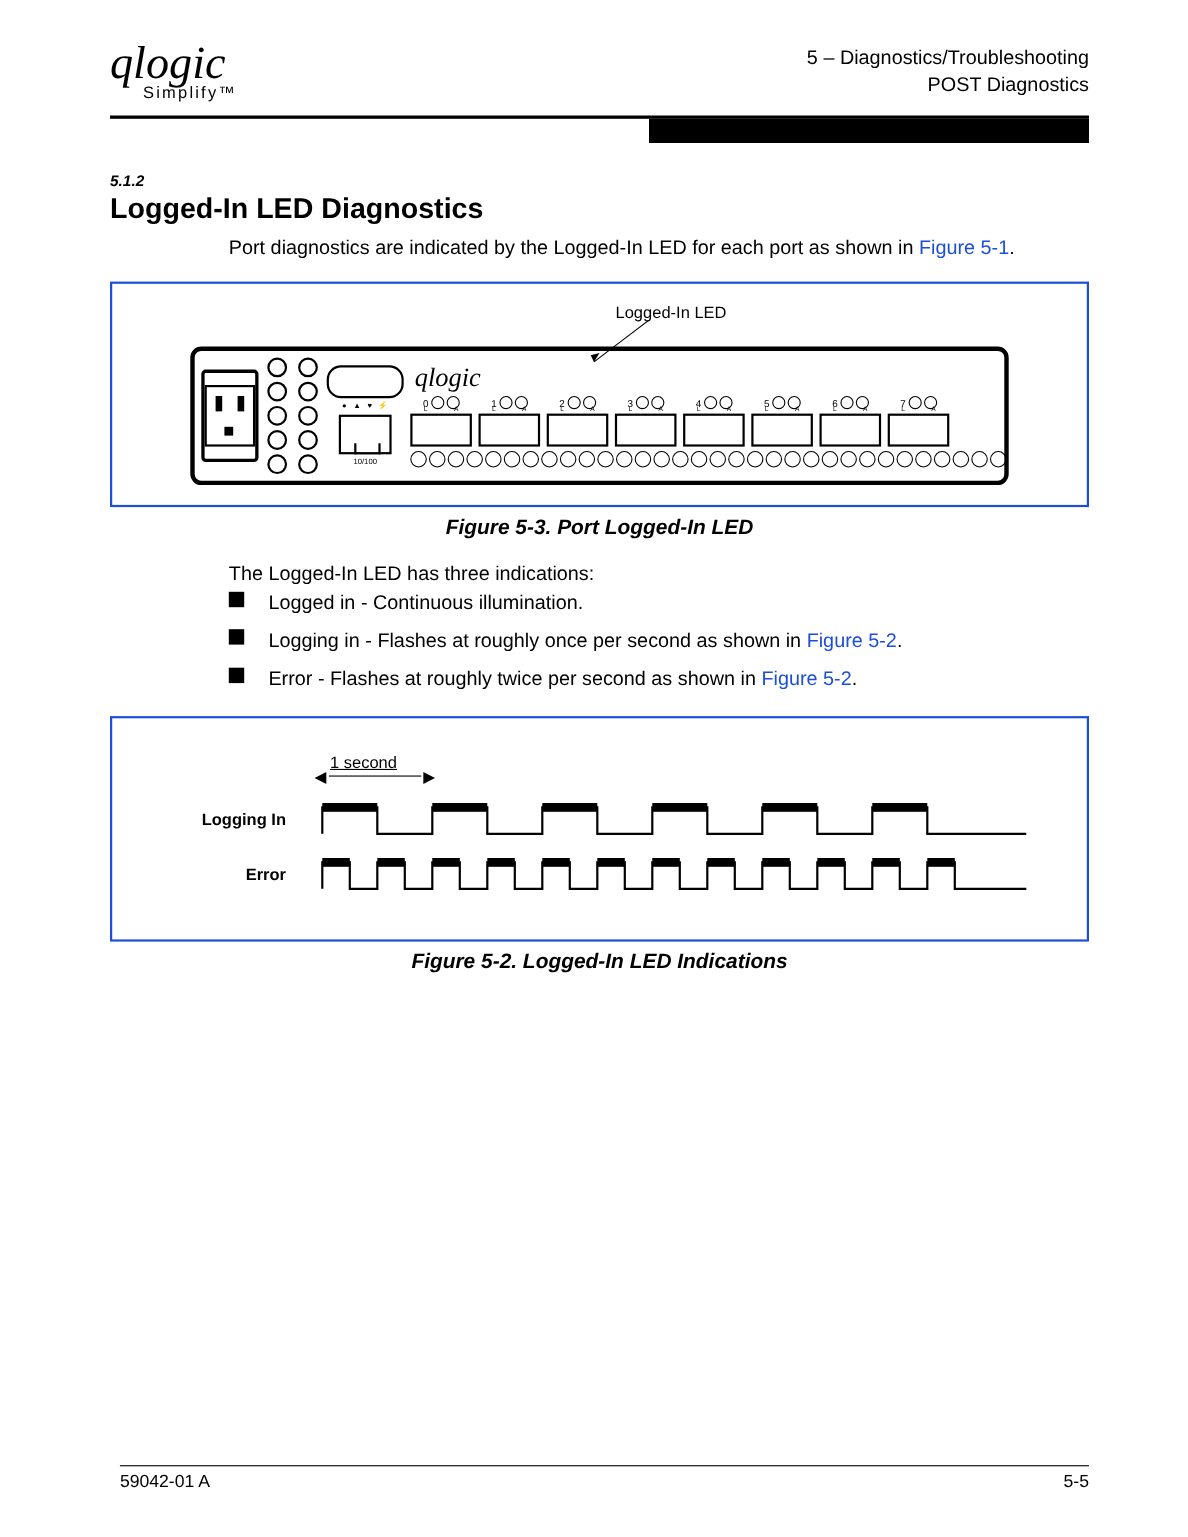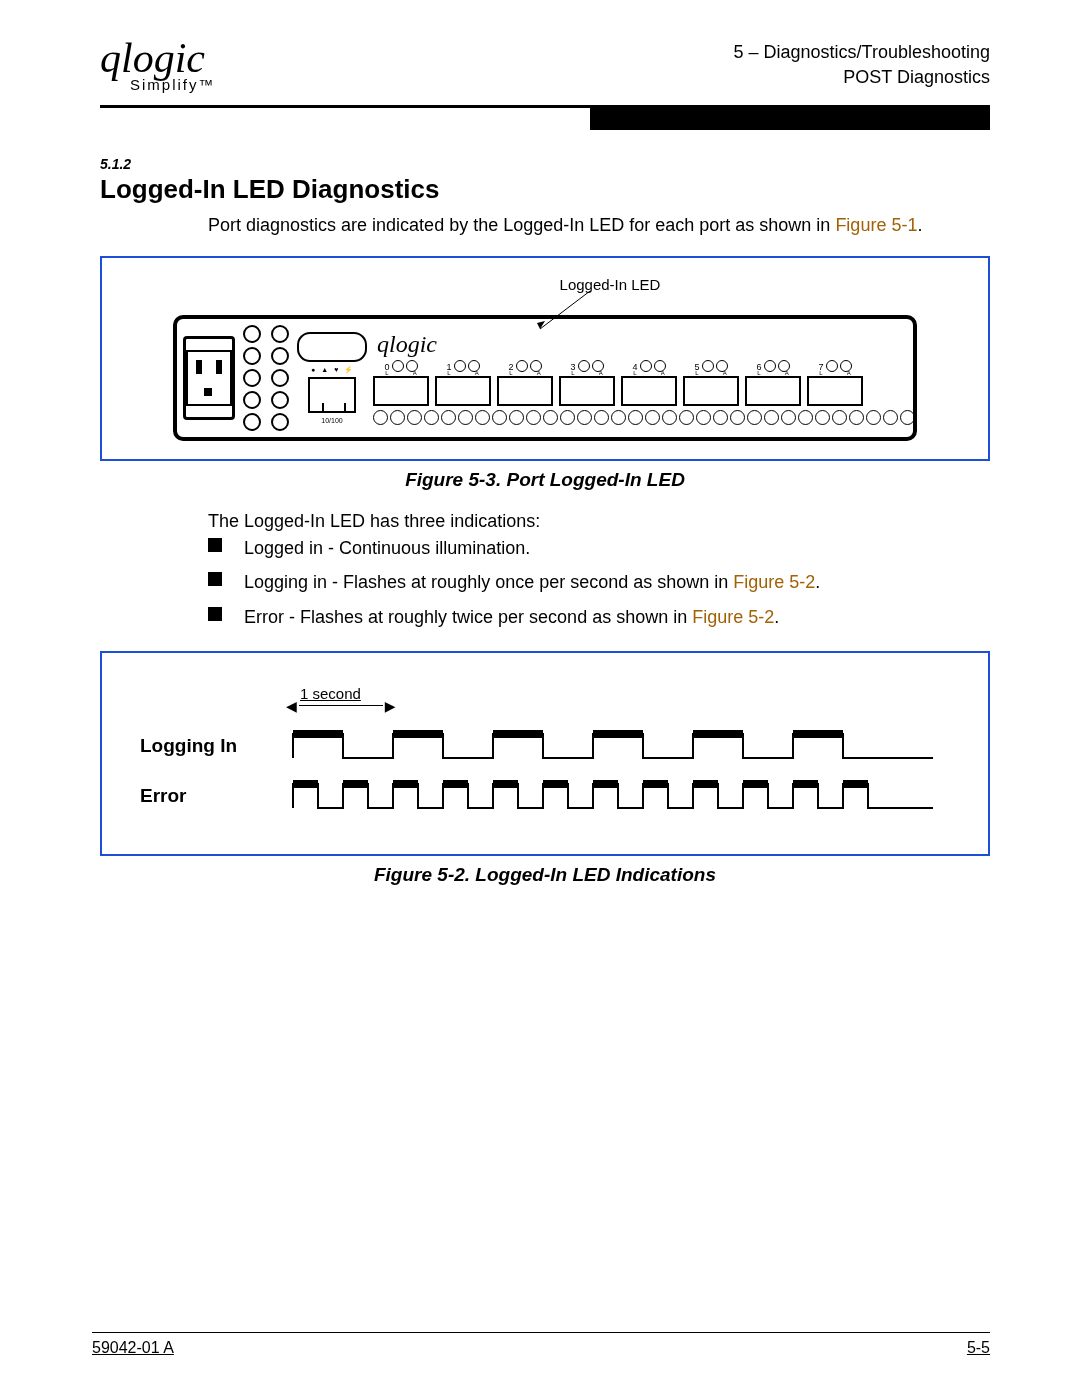--- a/index.html
+++ b/index.html
@@ -62,21 +62,21 @@
     font-weight: bold;
     font-size: 26px;
     margin: 2px 0 8px 0;
   }
   .body-text {
     font-size: 18px;
     margin-left: 108px;
     margin-right: 10px;
     line-height: 1.35;
   }
-  .fig-link { color: #a16207; }
+  .fig-link { color: #1d4ed8; }
   .figure-box {
     border: 2px solid #1d4ed8;
     margin: 18px 0 6px 0;
     padding: 18px;
     box-sizing: border-box;
   }
   .figure-caption {
     text-align: center;
     font-weight: bold;
     font-style: italic;
@@ -131,36 +131,35 @@
   .port-block { display:flex; flex-direction:column; align-items:center;}
   .port-labels { display:flex; gap:2px; font-size:9px; align-items:flex-end;}
   .port-labels .pc { width:10px; height:10px; border:1.5px solid #000; border-radius:50%;}
   .port { width:52px; height:26px; border:2px solid #000;}
   .la { font-size:6px; display:flex; gap:24px; margin-top:-2px;}
   .bottom-led-row { display:flex; gap:2px; margin-top:2px;}
   .bottom-led-row .lc { width:13px; height:13px; border:1.5px solid #000; border-radius:50%;}
 
   
   .fig2-inner { padding: 14px 20px 22px 20px; }
-  .timing-label { font-weight:bold; font-size:19px; width:120px; text-align:left;}
+  .timing-label { font-weight:bold; font-size:15px; width:120px; text-align:right;}
   .timing-row { display:flex; align-items:center; margin-top:14px; gap:16px;}
   svg.wave { flex:1; height:36px; }
   .sec-label { font-size:15px; margin-left:160px; margin-bottom:-4px;text-decoration:underline;}
   .sec-arrows { margin-left:146px; display:flex; align-items:center; gap:2px;}
   .sec-arrows .arr { font-size:14px;}
   .sec-arrows .line { width:84px; border-top:1px solid #000;}
 
   .footer {
     position:absolute;
-    left:92px; right:90px; bottom:40px;
+    left:109px; right:90px; bottom:40px;
     border-top:1px solid #000;
     display:flex; justify-content:space-between;
     font-size:16px;
     padding-top:6px;
-    text-decoration:underline;
   }
 </style>
 </head>
 <body>
 
 <div class="page">
 
   <div class="header">
     <div class="logo">
       <span>qlogic</span>

